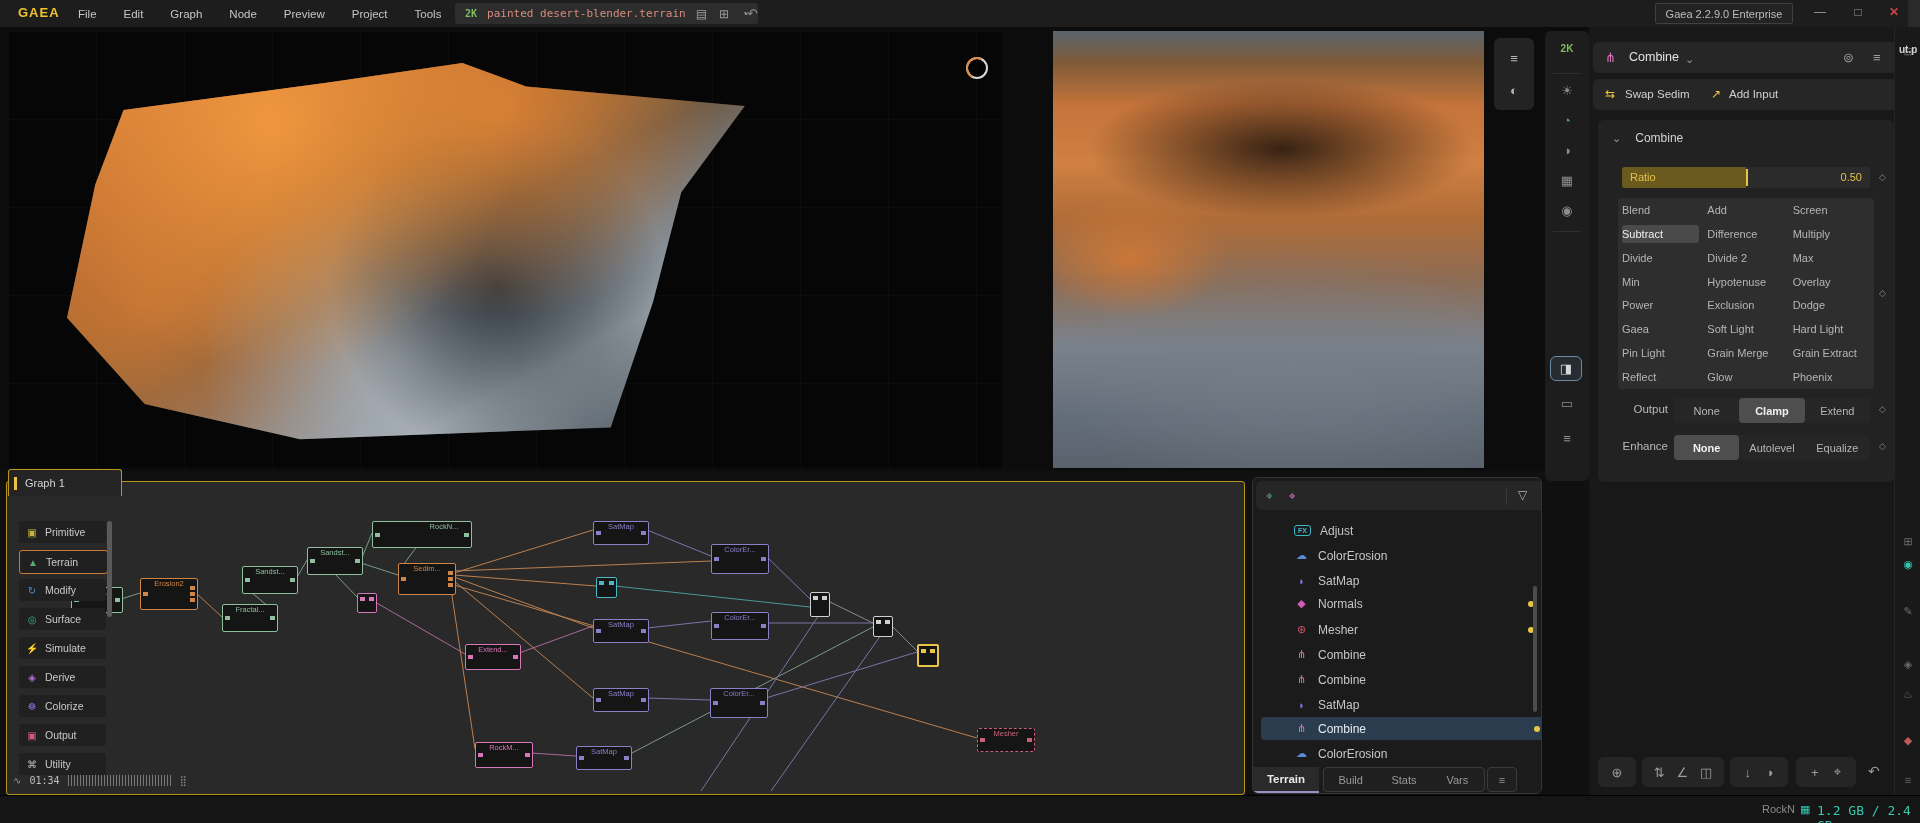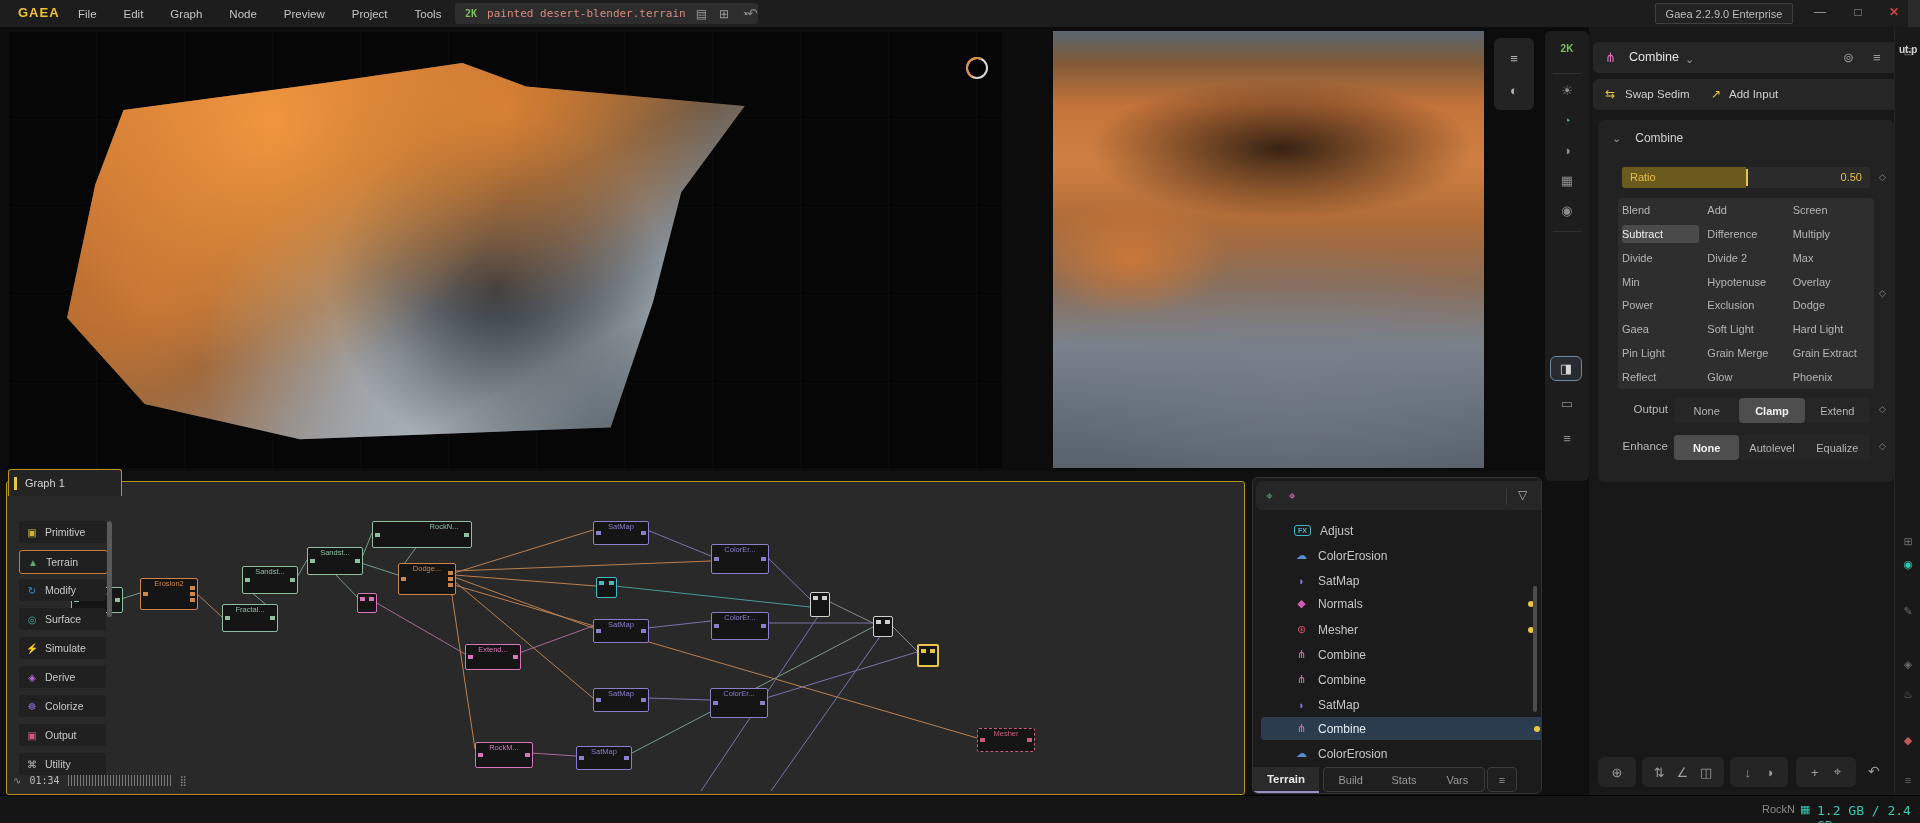--- a/index.html
+++ b/index.html
@@ -351,21 +351,21 @@
         <span class="nlabel" style="color: rgb(143, 191, 159);">Sandst...</span>
         <span class="port pin" style="background: rgb(143, 191, 159); top: 11px;"></span>
         <span class="port pout" style="background: rgb(143, 191, 159); top: 11px;"></span>
       </div>
       <div class="gnode" style="left: 365px; top: 39px; width: 54px; height: 25px; border-color: rgb(143, 191, 159); padding-left: 44px;">
         <span class="nlabel" style="color: rgb(143, 191, 159);">RockN...</span>
         <span class="port pin" style="background: rgb(143, 191, 159); top: 10.5px;"></span>
         <span class="port pout" style="background: rgb(143, 191, 159); top: 10.5px;"></span>
       </div>
       <div class="gnode" style="left: 391px; top: 81px; width: 56px; height: 30px; border-color: rgb(207, 133, 69);">
-        <span class="nlabel" style="color: rgb(207, 133, 69);">Dodge...</span>
+        <span class="nlabel" style="color: rgb(207, 133, 69);">Sedim...</span>
         <span class="port pin" style="background: rgb(207, 133, 69); top: 13px;"></span>
         <span class="port pout" style="background: rgb(207, 133, 69); top: 7px;"></span>
         <span class="port pout" style="background: rgb(207, 133, 69); top: 13px;"></span>
         <span class="port pout" style="background: rgb(207, 133, 69); top: 19px;"></span>
       </div>
       <div class="gnode mini" style="left: 350px; top: 111px; width: 18px; height: 18px; border-color: rgb(215, 118, 184);">
         <span class="port pin" style="background: rgb(215, 118, 184); top: 3px;"></span>
         <span class="port pout" style="background: rgb(215, 118, 184); top: 3px;"></span>
       </div>
       <div class="gnode" style="left: 586px; top: 39px; width: 54px; height: 22px; border-color: rgb(138, 127, 201);">

